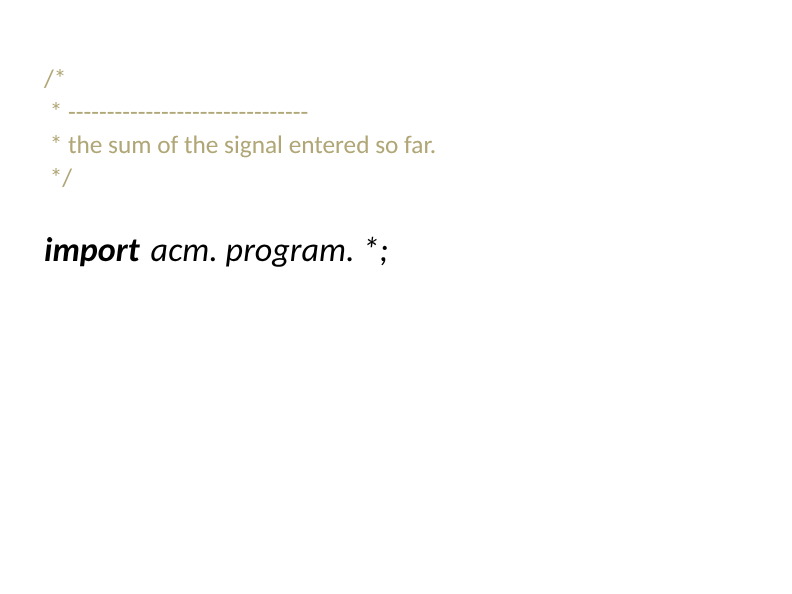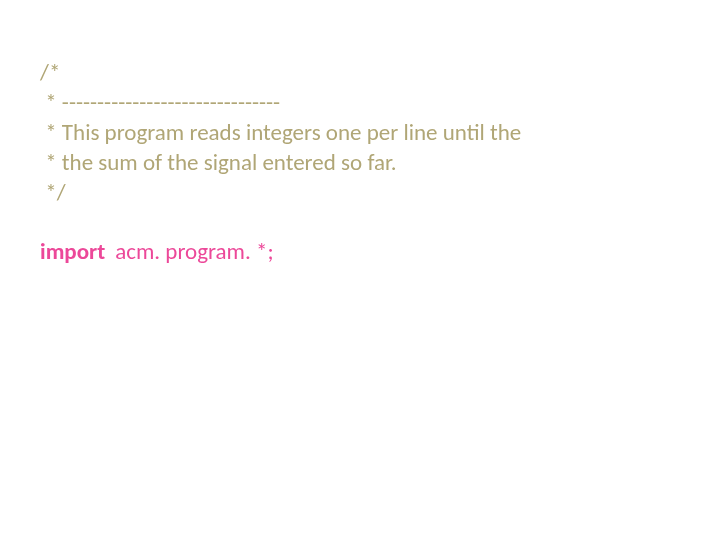--- a/index.html
+++ b/index.html
@@ -21,38 +21,38 @@
     color: #b0a676;
     font-size: 23px;
     line-height: 1.3;
     font-weight: 400;
   }
   .comment-block .line {
     white-space: pre;
   }
   .import-line {
     margin-top: 30px;
-    font-size: 23px;
-    color: #ec4899;
+    font-size: 31px;
+    color: #000000;
+    font-style: italic;
   }
   .kw {
     font-weight: 600;
     display: inline-block;
     margin-right: 10px;
   }
 </style>
 </head>
 <body>
 
 <div class="page">
 
   <div class="comment-block">
     <div class="line">/*</div>
     <div class="line"> * -------------------------------</div>
-    <div class="line"> * This program reads integers one per line until the</div>
     <div class="line"> * the sum of the signal entered so far.</div>
     <div class="line"> */</div>
   </div>
 
   <div class="import-line">
     <span class="kw">import</span><span>acm. program. *;</span>
   </div>
 
 </div>
 

